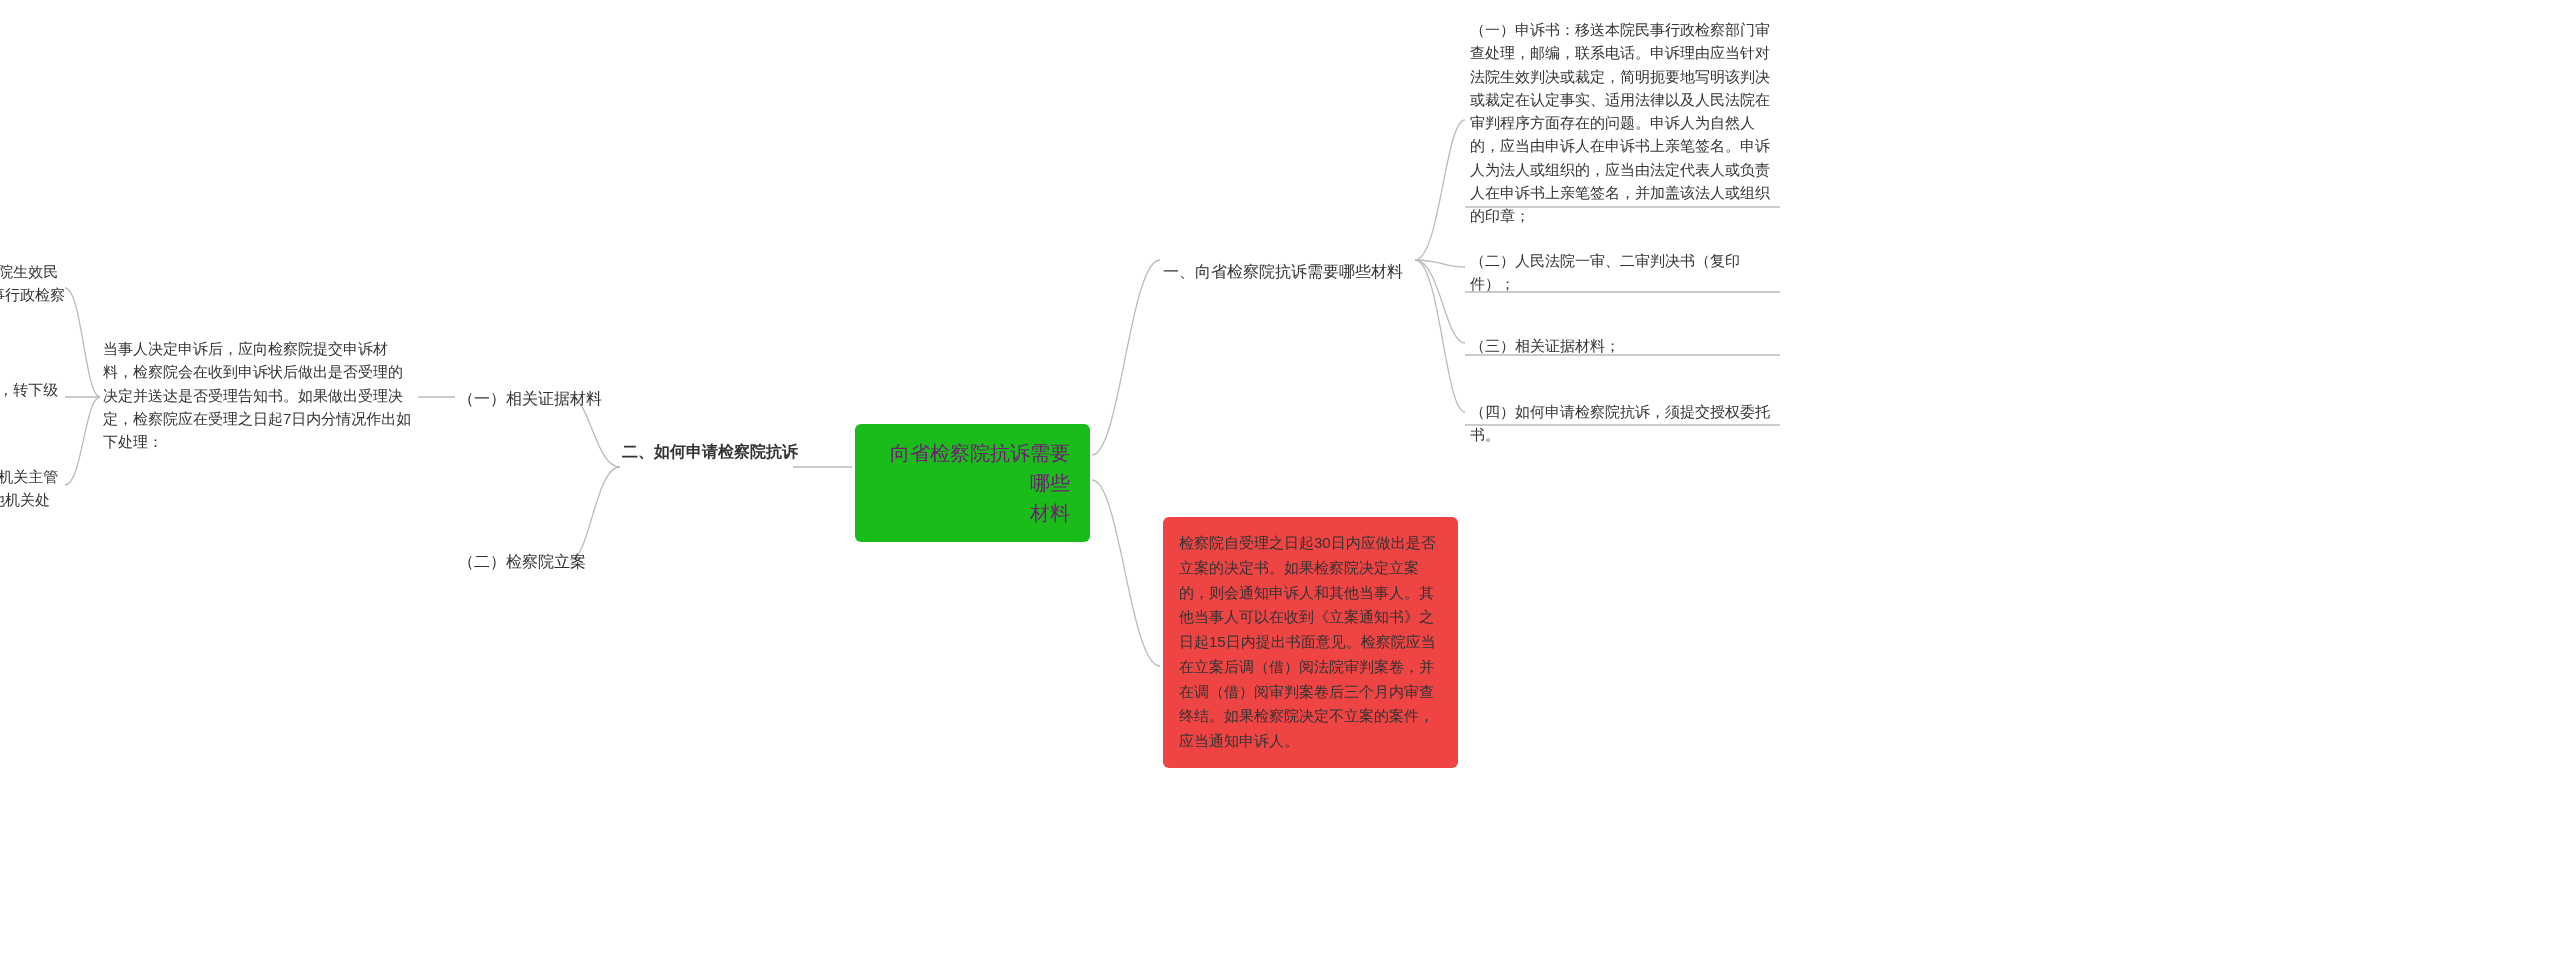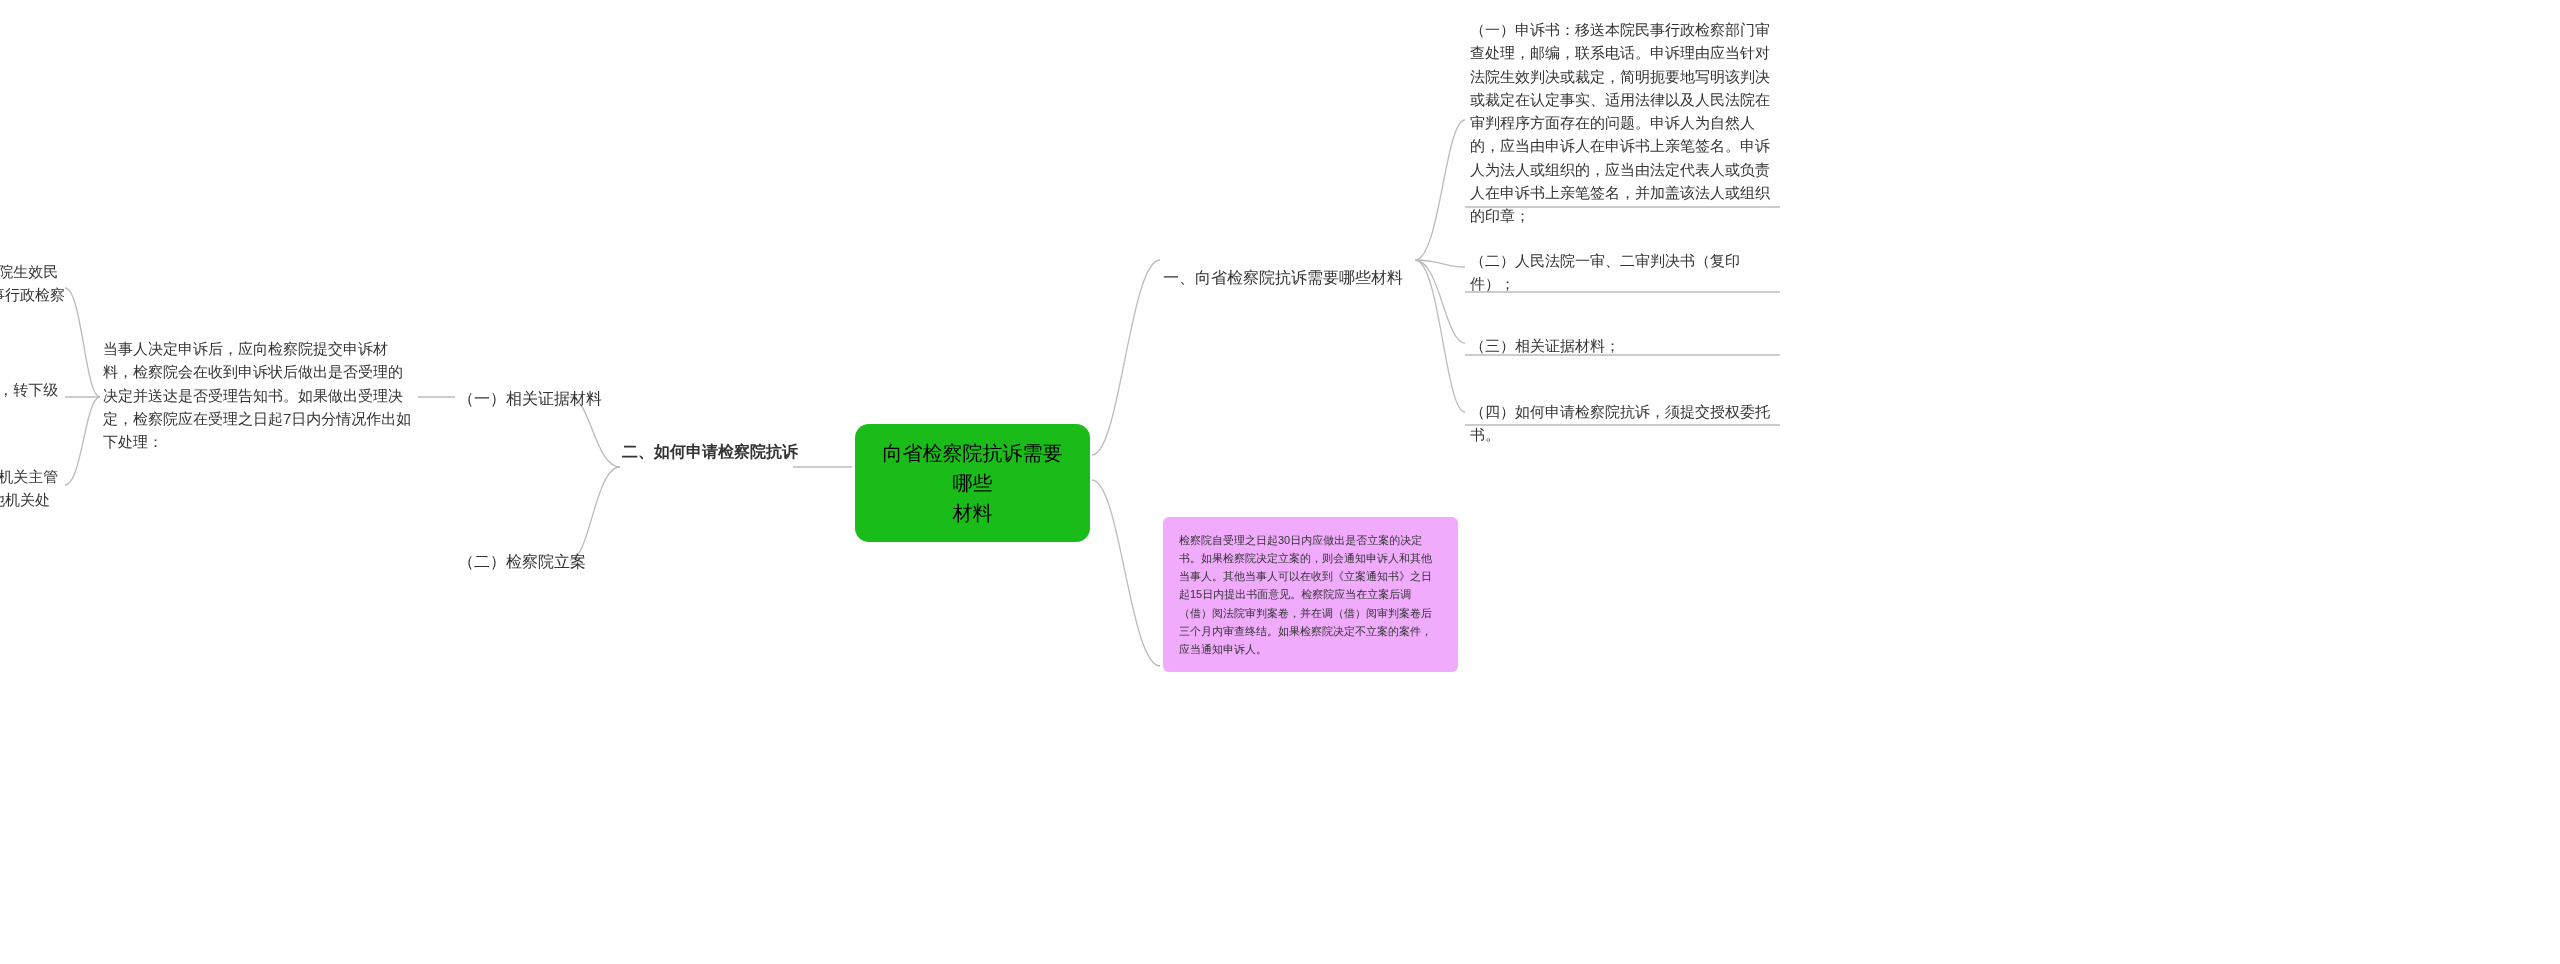--- a/index.html
+++ b/index.html
@@ -12,33 +12,33 @@
     overflow: hidden;
   }
   .node {
     position: absolute;
     font-size: 15px;
     line-height: 1.55;
     color: #333;
   }
   .center-node {
     background: #1abc1a;
-    color: #000000;
+    color: #701a75;
     padding: 14px 20px;
-    border-radius: 14px;
+    border-radius: 6px;
     font-size: 20px;
     font-weight: 500;
-    text-align: center;
+    text-align: right;
     line-height: 1.5;
   }
   .detail-box {
-    background: #f0abfc;
+    background: #ef4444;
     border-radius: 6px;
     padding: 14px 16px;
-    font-size: 11px;
+    font-size: 15px;
     line-height: 1.65;
     color: #333;
   }
   .branch-label {
     font-size: 16px;
     color: #333;
     white-space: nowrap;
   }
   .leaf-text {
     font-size: 15px;
@@ -91,21 +91,21 @@
   <path class="connector" d="M 100 397 C 85 397 82 397 65 397"></path>
   <path class="connector" d="M 100 397 C 85 397 82 485 65 485"></path>
 
 </svg>
 
 <div class="node center-node" style="left:855px; top:424px; width:235px;">
   <span>向省检察院抗诉需要哪些</span><br>
   <span>材料</span>
 </div>
 
-<div class="node branch-label" style="left:1163px; top:266px;text-align:right;">一、向省检察院抗诉需要哪些材料</div>
+<div class="node branch-label" style="left:1163px; top:260px;text-align:right;">一、向省检察院抗诉需要哪些材料</div>
 
 <div class="node leaf-text" style="left:1470px; top:18px; width:310px;">（一）申诉书：移送本院民事行政检察部门审查处理，邮编，联系电话。申诉理由应当针对法院生效判决或裁定，简明扼要地写明该判决或裁定在认定事实、适用法律以及人民法院在审判程序方面存在的问题。申诉人为自然人的，应当由申诉人在申诉书上亲笔签名。申诉人为法人或组织的，应当由法定代表人或负责人在申诉书上亲笔签名，并加盖该法人或组织的印章；</div>
 
 <div class="node leaf-text" style="left:1470px; top:249px; width:310px;">（二）人民法院一审、二审判决书（复印件）；</div>
 
 <div class="node leaf-text" style="left:1470px; top:334px; width:310px;">（三）相关证据材料；</div>
 
 <div class="node leaf-text" style="left:1470px; top:400px; width:310px;">（四）如何申请检察院抗诉，须提交授权委托书。</div>
 
 <div class="node detail-box" style="left:1163px; top:517px; width:295px;">检察院自受理之日起30日内应做出是否立案的决定书。如果检察院决定立案的，则会通知申诉人和其他当事人。其他当事人可以在收到《立案通知书》之日起15日内提出书面意见。检察院应当在立案后调（借）阅法院审判案卷，并在调（借）阅审判案卷后三个月内审查终结。如果检察院决定不立案的案件，应当通知申诉人。</div>

